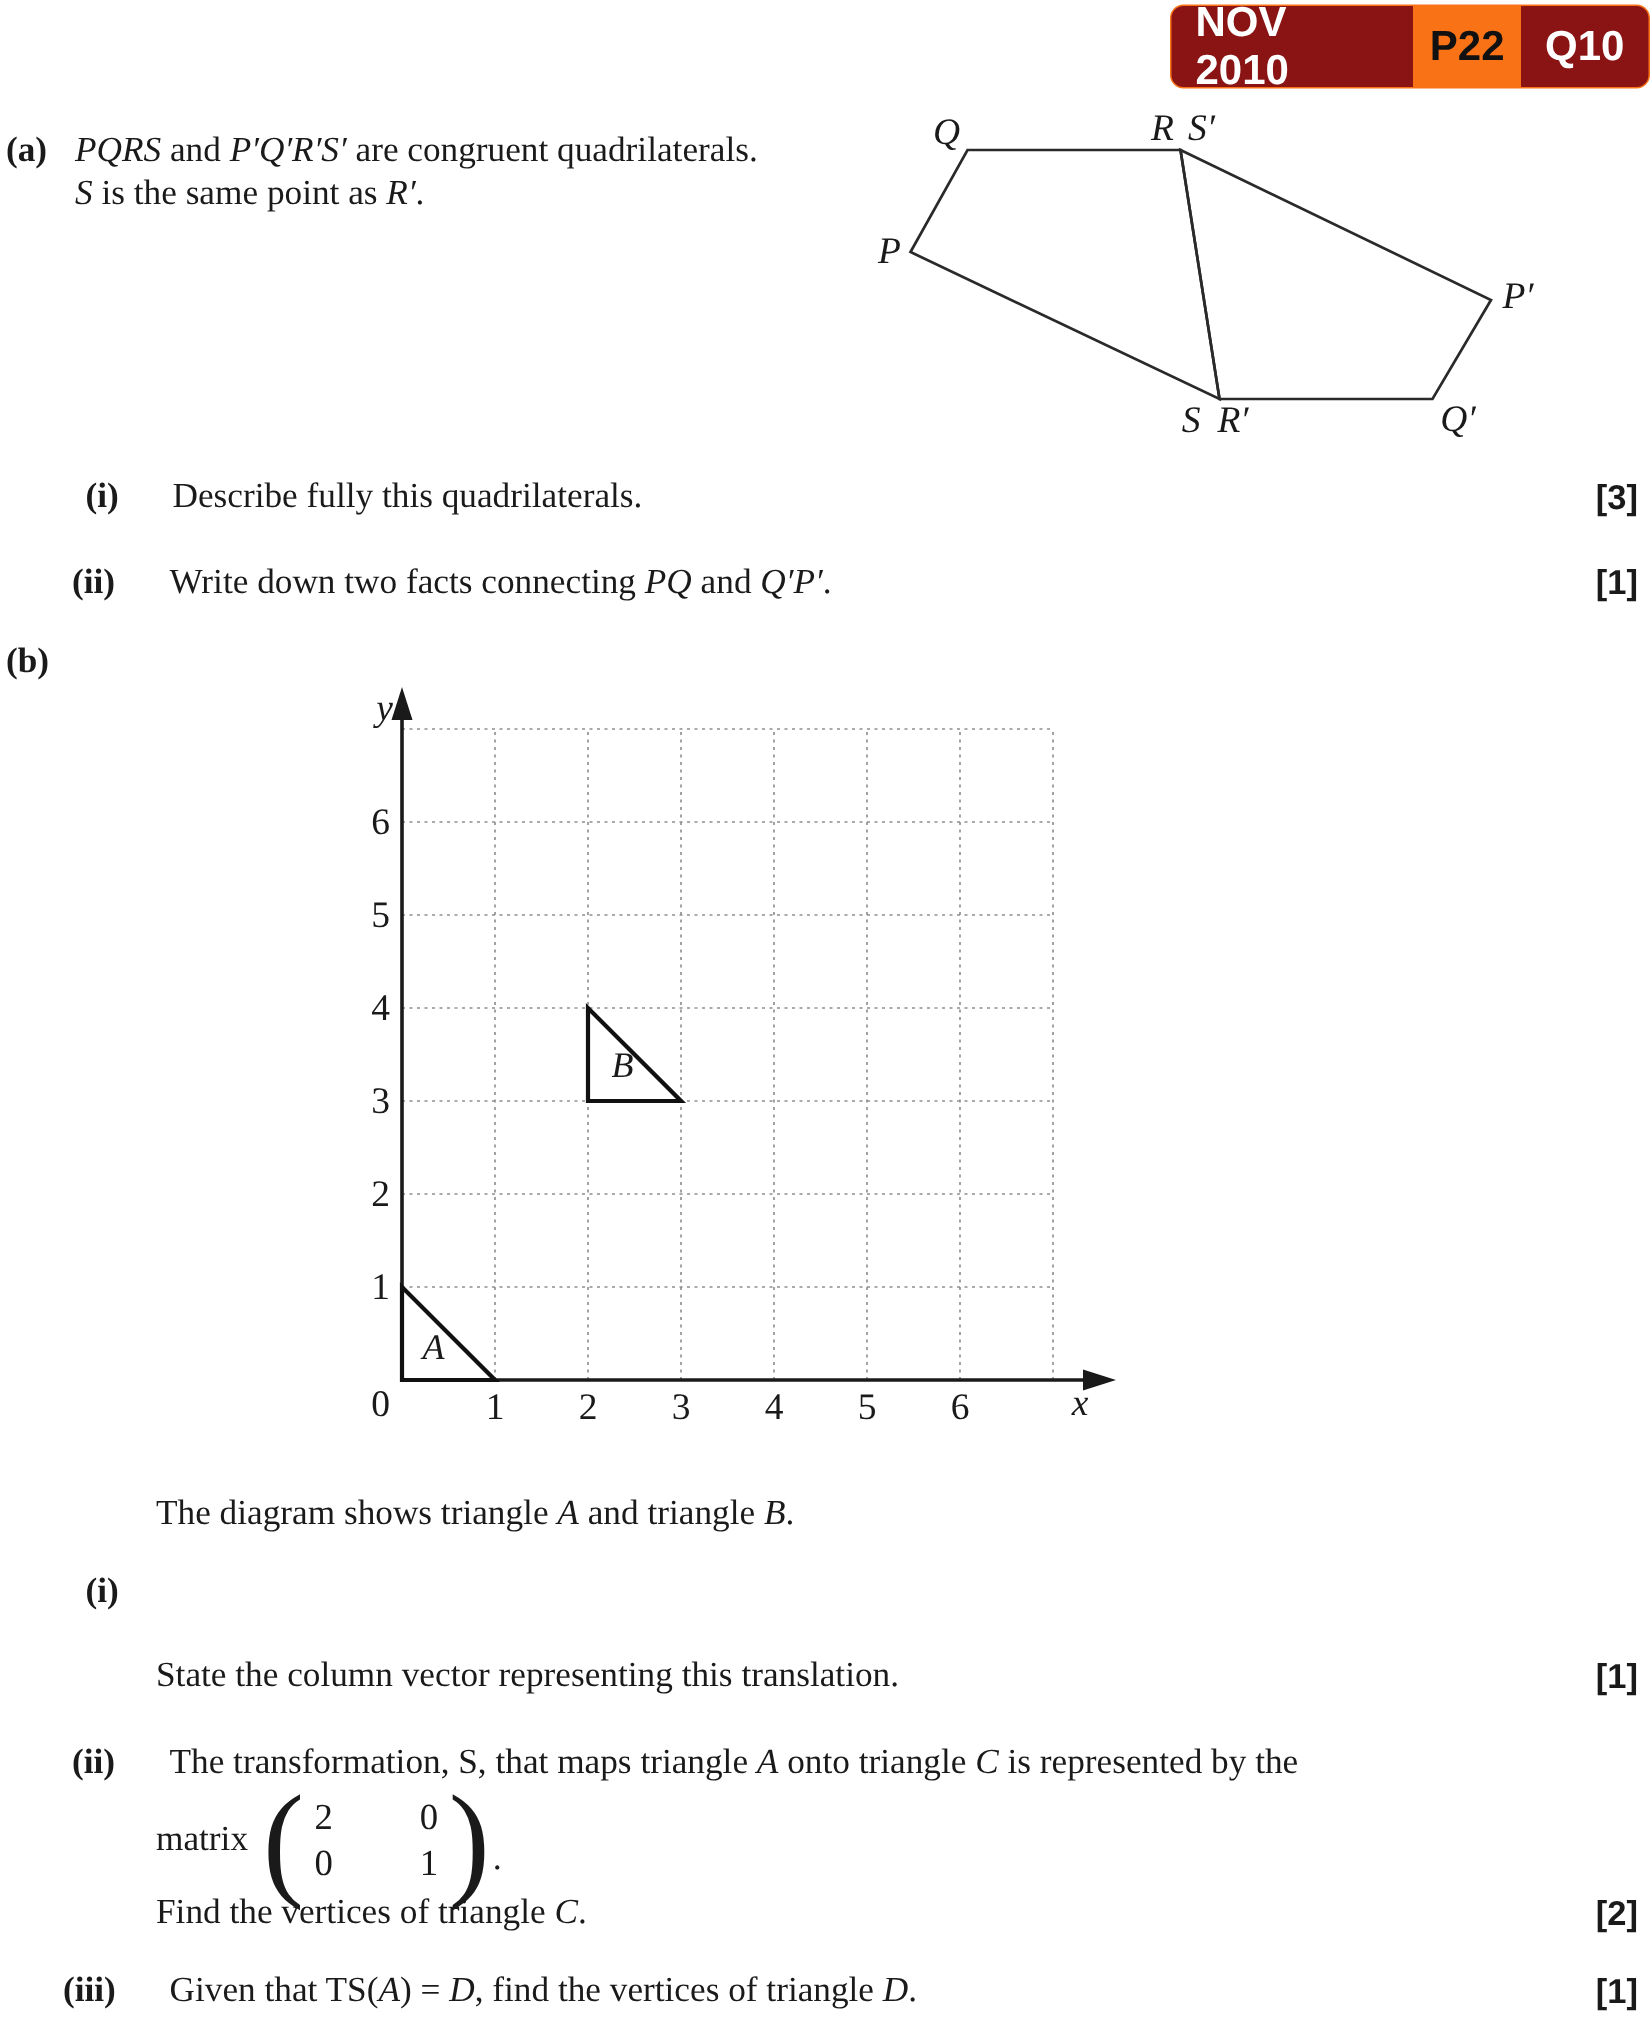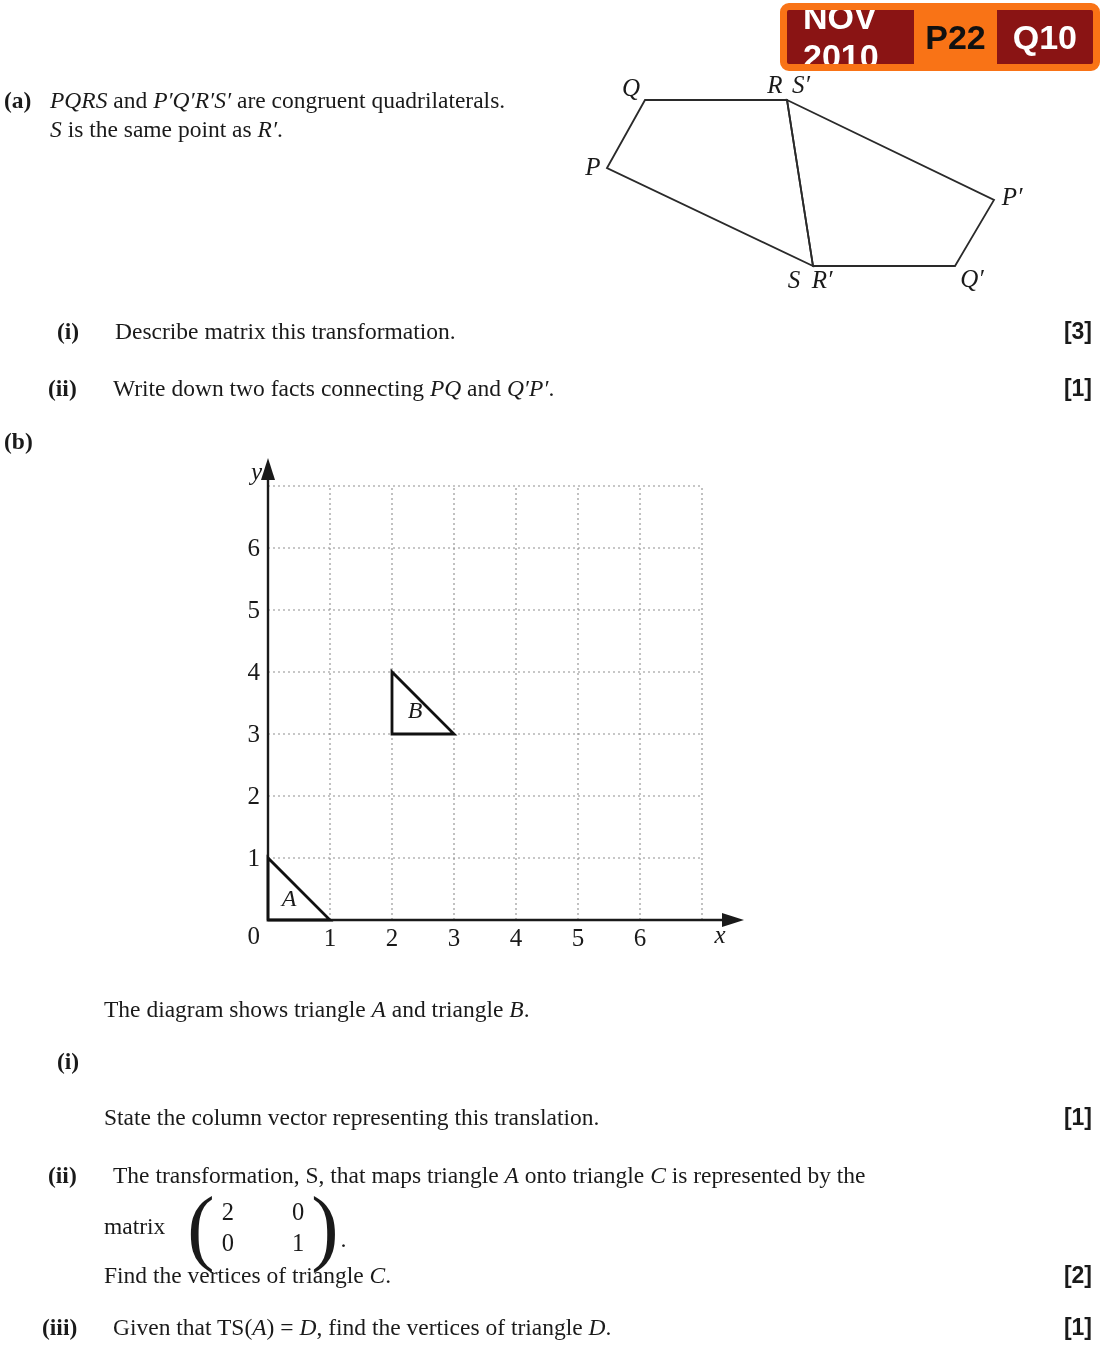--- a/index.html
+++ b/index.html
@@ -1,22 +1,22 @@
 <!DOCTYPE html>
 <html><head>
 <meta charset="utf-8">
 <style>
   html,body{margin:0;padding:0;background:#ffffff;}
   .page{position:relative;width:1100px;height:1352px;background:#fff;overflow:hidden;
         font-family:"Liberation Serif",serif;color:#1a1a1a;}
 
   
   .badge{position:absolute;left:780px;top:3px;height:54px;display:flex;align-items:stretch;
-         background:#8a1414;border:7px solid #f97316;border-radius:9px;overflow:hidden;
-         font-family:"Liberation Sans",sans-serif;font-weight:bold;font-size:34px;}
+         background:#8a1414;border:1px solid #f97316;border-radius:9px;overflow:hidden;
+         font-family:"Liberation Sans",sans-serif;font-weight:bold;font-size:28px;}
   .bseg{display:flex;align-items:center;padding:0 16px;color:#ffffff;}
   .bpaper{display:flex;align-items:center;padding:0 11px;background:#f97316;color:#111;}
 
   
   .plabel{position:absolute;font-weight:bold;font-size:23.5px;line-height:28.5px;}
   .tblock{position:absolute;font-size:23.5px;line-height:28.5px;white-space:nowrap;}
   .row{position:absolute;left:0;width:1100px;height:30px;font-size:23.5px;line-height:28.5px;white-space:nowrap;}
   .row > span{position:absolute;top:0;}
   .qlabel{font-weight:bold;}
   .mark{right:8px;font-family:"Liberation Sans",sans-serif;font-weight:bold;font-size:23px;}
@@ -31,21 +31,21 @@
   .gridline{stroke:#8f8f8f;stroke-width:1.1;stroke-dasharray:2 3;fill:none;}
   .axis{stroke:#1a1a1a;stroke-width:2.4;fill:none;}
   .arrow{fill:#1a1a1a;stroke:none;}
   .tick{font-family:"Liberation Serif",serif;font-size:25px;fill:#1a1a1a;}
   .axlab{font-family:"Liberation Serif",serif;font-style:italic;font-size:25px;fill:#1a1a1a;}
   .tri{fill:none;stroke:#111;stroke-width:2.8;stroke-linejoin:miter;}
   .trilab{font-family:"Liberation Serif",serif;font-style:italic;font-size:24px;fill:#1a1a1a;}
 
   
   .matrix-line{position:absolute;display:flex;align-items:center;font-size:23.5px;}
-  .mword{margin-right:22px;}
+  .mword{margin-right:10px;}
   .paren{font-family:"Liberation Serif",serif;font-size:82px;font-weight:300;line-height:0.95;
          transform:scaleY(1.04);}
   .mat{display:grid;grid-template-columns:auto auto;column-gap:58px;row-gap:0;
        font-size:24.5px;line-height:31px;text-align:center;padding:0 7px;}
   .mperiod{font-size:24px;margin-top:26px;margin-left:2px;}
 </style>
 </head>
 <body>
 
 <div class="page">
@@ -72,21 +72,21 @@
     <text x="217" y="35" text-anchor="middle">R</text>
     <text x="243" y="35" text-anchor="middle">S′</text>
     <text x="236" y="230" text-anchor="middle">S</text>
     <text x="264" y="230" text-anchor="middle">R′</text>
     <text x="414" y="229" text-anchor="middle">Q′</text>
     <text x="454" y="147" text-anchor="middle">P′</text>
   </svg>
 
   <div class="row" style="top:317px">
     <span class="qlabel" style="left:57px">(i)</span>
-    <span style="left:115px">Describe matrix this transformation.</span>
+    <span style="left:115px">Describe fully this quadrilaterals.</span>
     <span class="mark">[3]</span>
   </div>
   <div class="row" style="top:374px">
     <span class="qlabel" style="left:48px">(ii)</span>
     <span style="left:113px">Write down two facts connecting <i>PQ</i> and <i>Q′P′</i>.</span>
     <span class="mark">[1]</span>
   </div>
 
   <span class="plabel" style="left:4px;top:427px">(b)</span>
 

